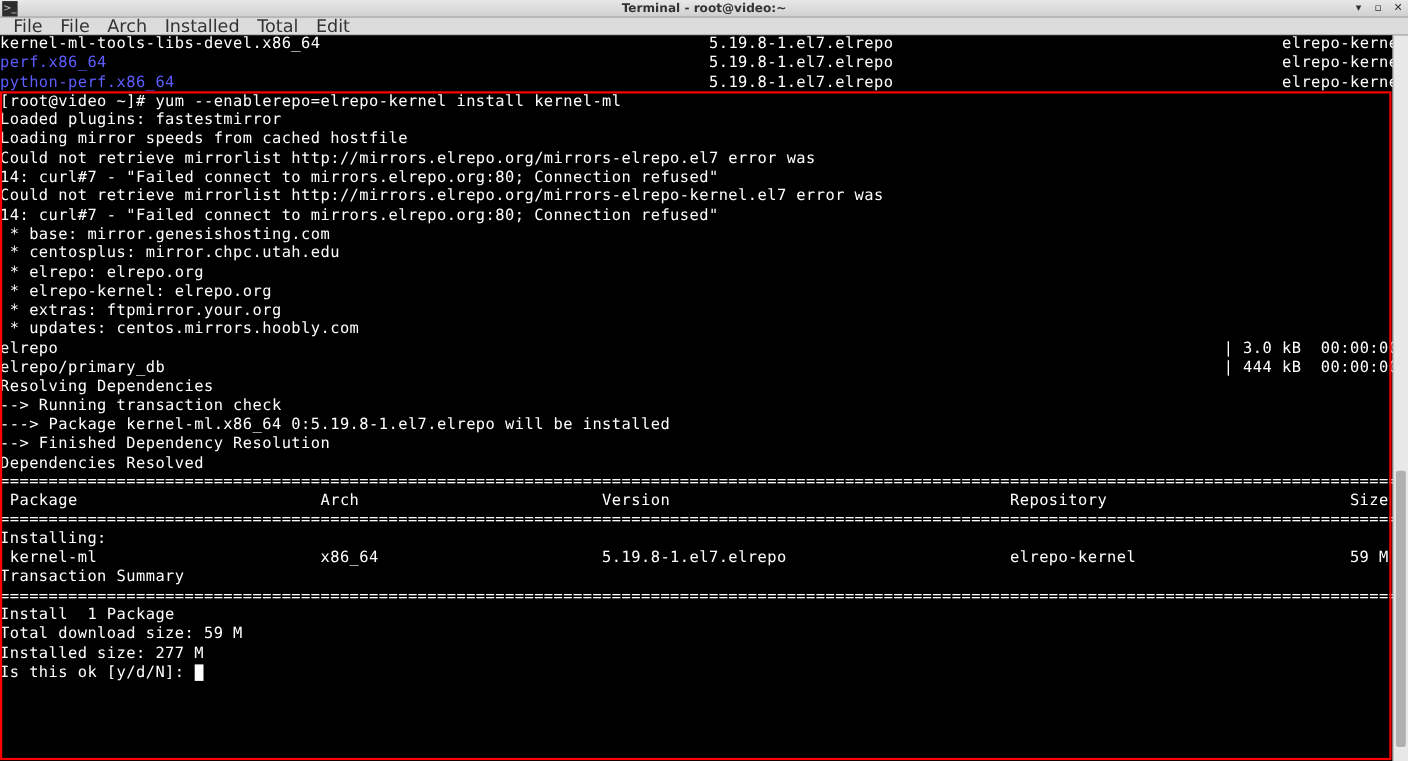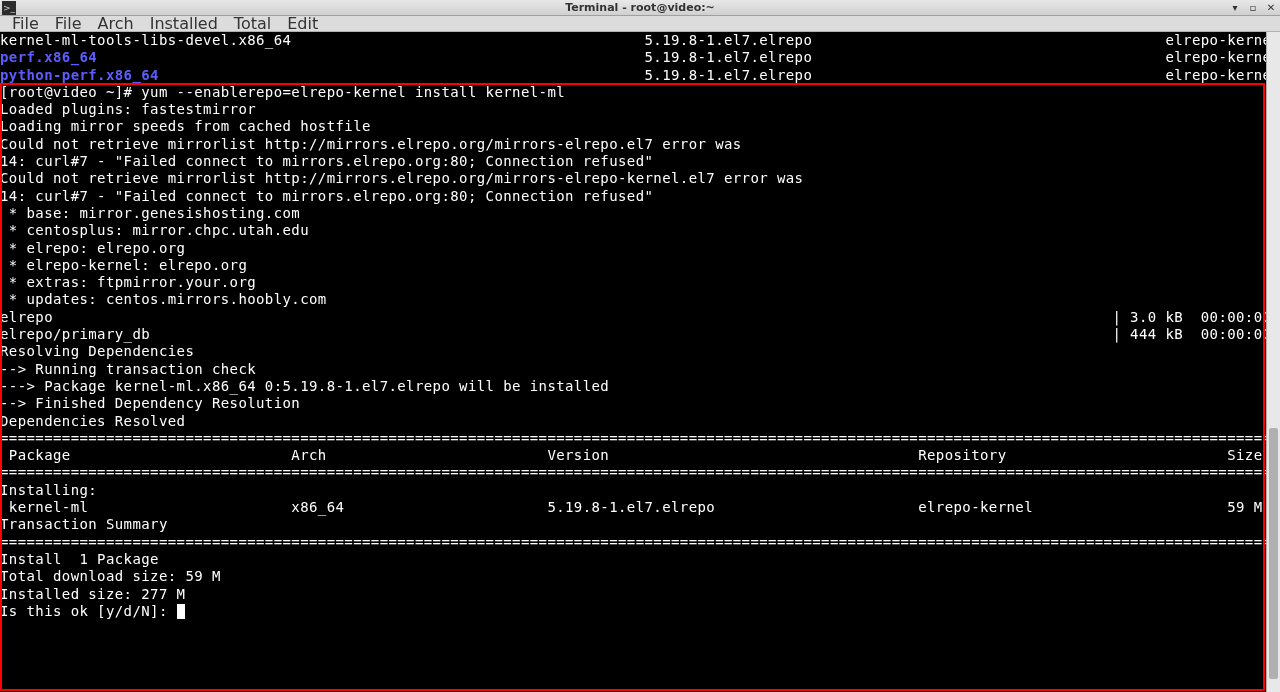--- a/index.html
+++ b/index.html
@@ -76,21 +76,21 @@
   background: #000;
   color: #fff;
   padding: 0;
   white-space: pre;
   line-height: 17.3px;
   letter-spacing: 0.4px;
   overflow: hidden;
   position: relative;
 }
 .line { display: block; }
-.blue { color: #5c5cff; font-weight: bold; }
+.blue { color: #5c5cff; font-weight: normal; }
 .bold { font-weight: normal; }
 .highlight-box {
   border: 2px solid #ff0000;
   position: absolute;
   pointer-events: none;
 }
 .cursor {
   display: inline-block;
   width: 8px;
   height: 15px;

